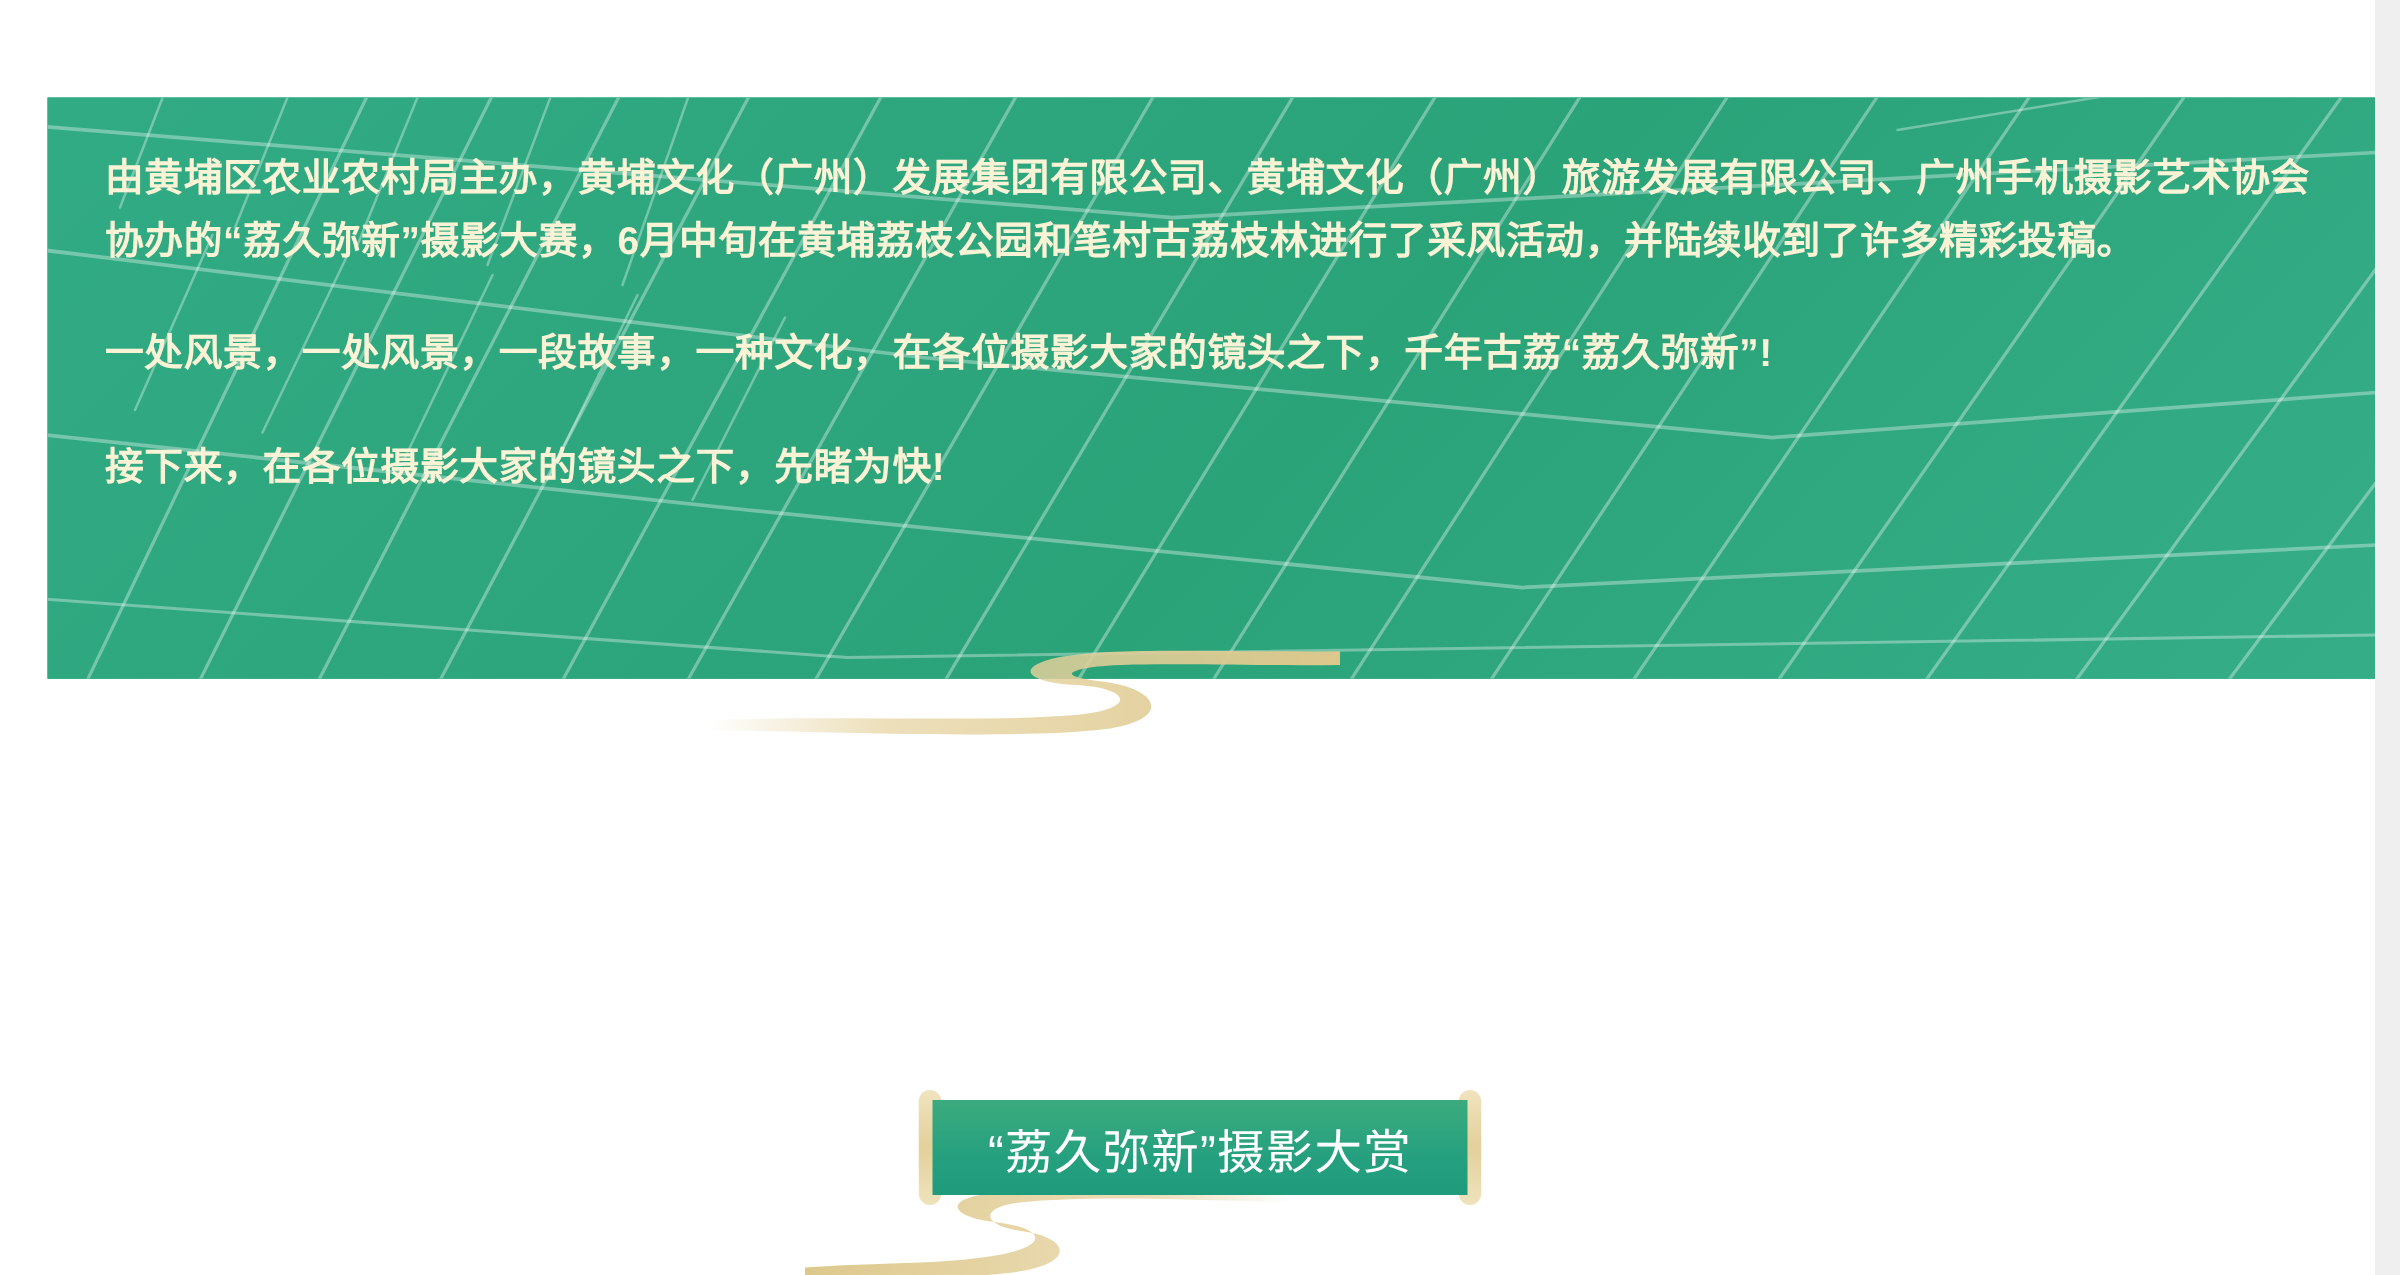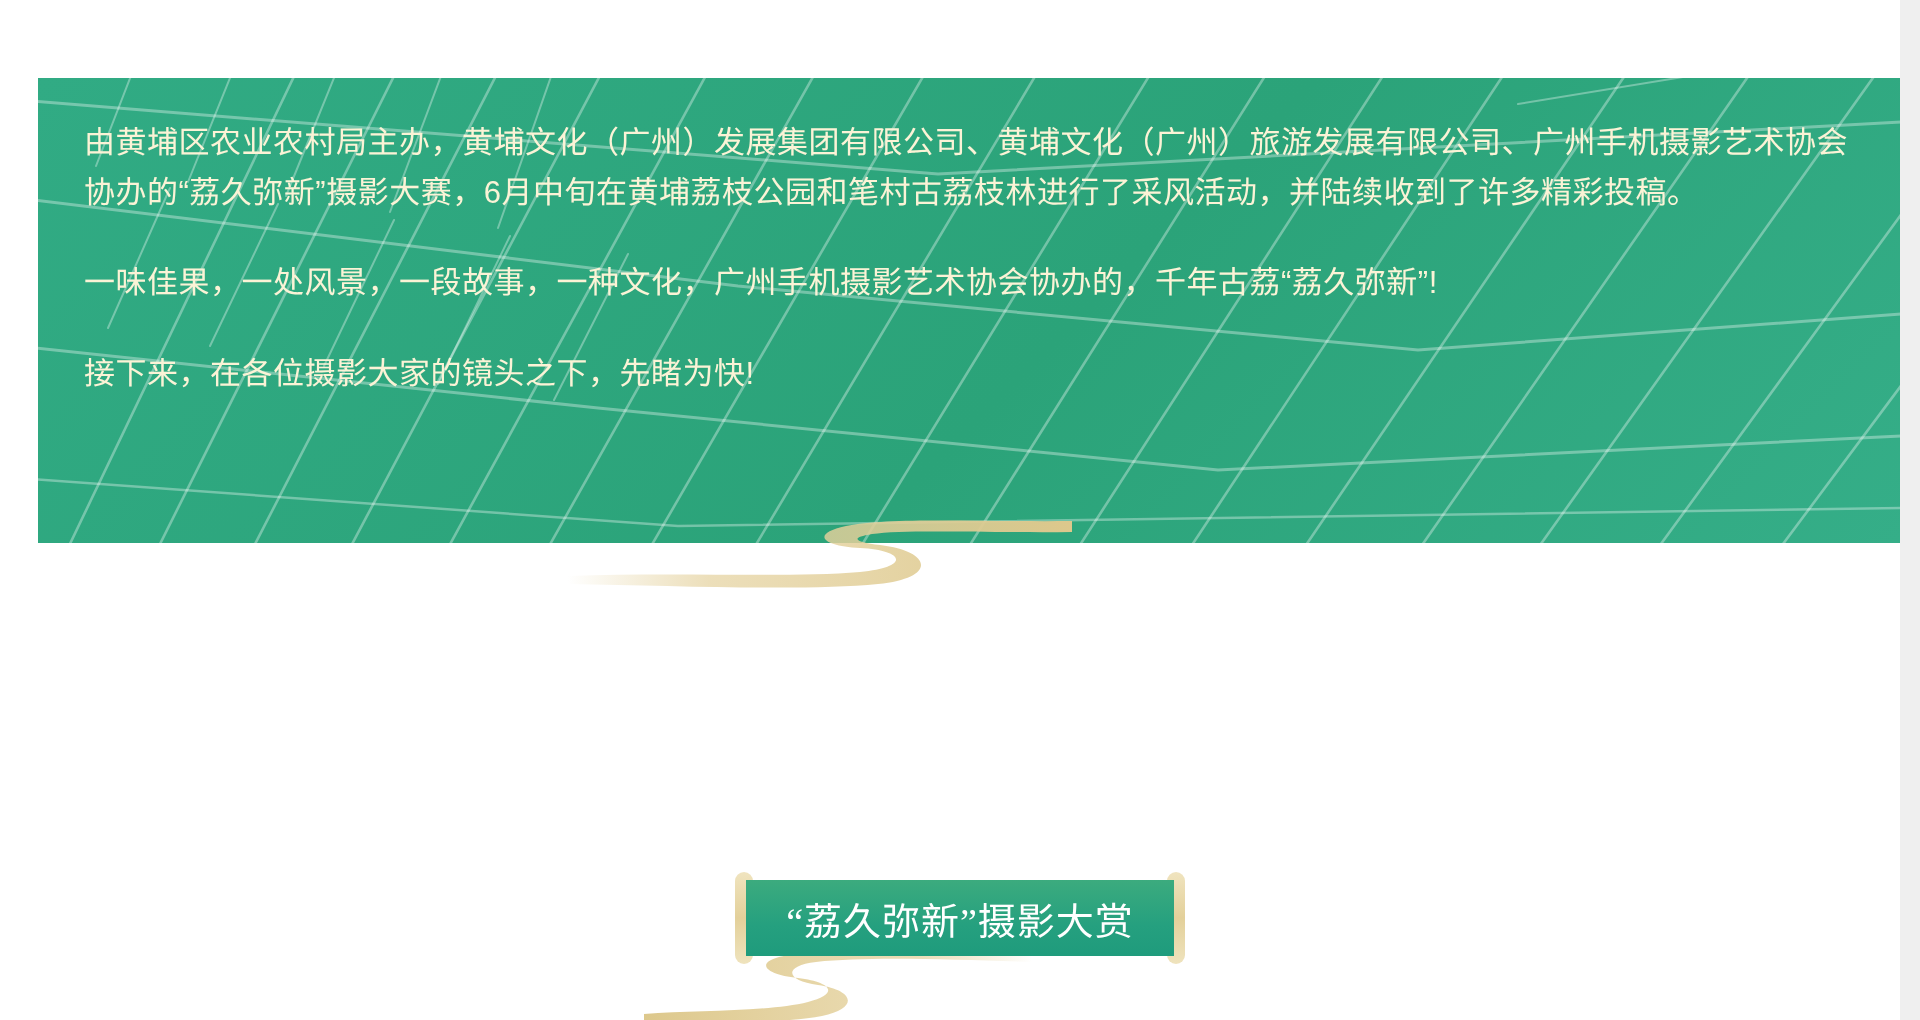--- a/index.html
+++ b/index.html
@@ -65,20 +65,21 @@
     z-index: 2;
     padding: 40px 46px 10px 46px;
     color: #fbf3d6;
     font-size: 31px;
     line-height: 1.62;
     letter-spacing: 0.5px;
     font-weight: 400;
   }
   #intro-text p {
     margin: 0 0 40px 0;
+    font-weight: bold;
   }
   #intro-text p:last-child { margin-bottom: 0; }
 
   
   .swirl {
     position: absolute;
     z-index: 3;
     pointer-events: none;
   }
   #swirl-top  { left: 560px; top: 520px;  width: 520px; height: 110px; }
@@ -88,21 +89,20 @@
   #section-title {
     position: absolute;
     left: 735px;
     top: 872px;
     width: 450px;
     height: 92px;
     z-index: 4;
     display: flex;
     align-items: center;
     justify-content: center;
-    font-family: Liberation Serif, serif;
   }
   #section-title .gold-bar {
     position: absolute;
     top: 0;
     width: 18px;
     height: 92px;
     border-radius: 9px;
     background: linear-gradient(180deg, #f0e4bf 0%, #e3d09a 50%, #efe3bd 100%);
   }
   #section-title .gold-bar.left  { left: 0; }
@@ -165,21 +165,21 @@
       <line x1="70" y1="250" x2="132" y2="110" stroke-width="2"></line>
       <line x1="172" y1="268" x2="240" y2="126" stroke-width="2"></line>
       <line x1="286" y1="288" x2="356" y2="142" stroke-width="2"></line>
       <line x1="400" y1="306" x2="472" y2="158" stroke-width="2"></line>
       <line x1="516" y1="322" x2="590" y2="176" stroke-width="2"></line>
       <line x1="1480" y1="26" x2="1700" y2="-10" stroke-width="2"></line>
     </svg>
 
     <div id="intro-text">
       <p>由黄埔区农业农村局主办，黄埔文化（广州）发展集团有限公司、黄埔文化（广州）旅游发展有限公司、广州手机摄影艺术协会协办的“荔久弥新”摄影大赛，6月中旬在黄埔荔枝公园和笔村古荔枝林进行了采风活动，并陆续收到了许多精彩投稿。</p>
-      <p>一味佳果，一处风景，一段故事，一种文化，广州手机摄影艺术协会协办的，千年古荔“荔久弥新”!</p>
+      <p>一处风景，一处风景，一段故事，一种文化，在各位摄影大家的镜头之下，千年古荔“荔久弥新”!</p>
       <p>接下来，在各位摄影大家的镜头之下，先睹为快!</p>
     </div>
   </section>
 
   <svg class="swirl" id="swirl-top" viewBox="0 0 520 110" preserveAspectRatio="none" aria-hidden="true">
     <defs>
       <linearGradient id="goldFadeTop" x1="0" y1="0" x2="1" y2="0">
         <stop offset="0%" stop-color="#e3d09a" stop-opacity="0"></stop>
         <stop offset="28%" stop-color="#e6d4a3" stop-opacity="0.75"></stop>
         <stop offset="100%" stop-color="#ddc88c" stop-opacity="1"></stop>

